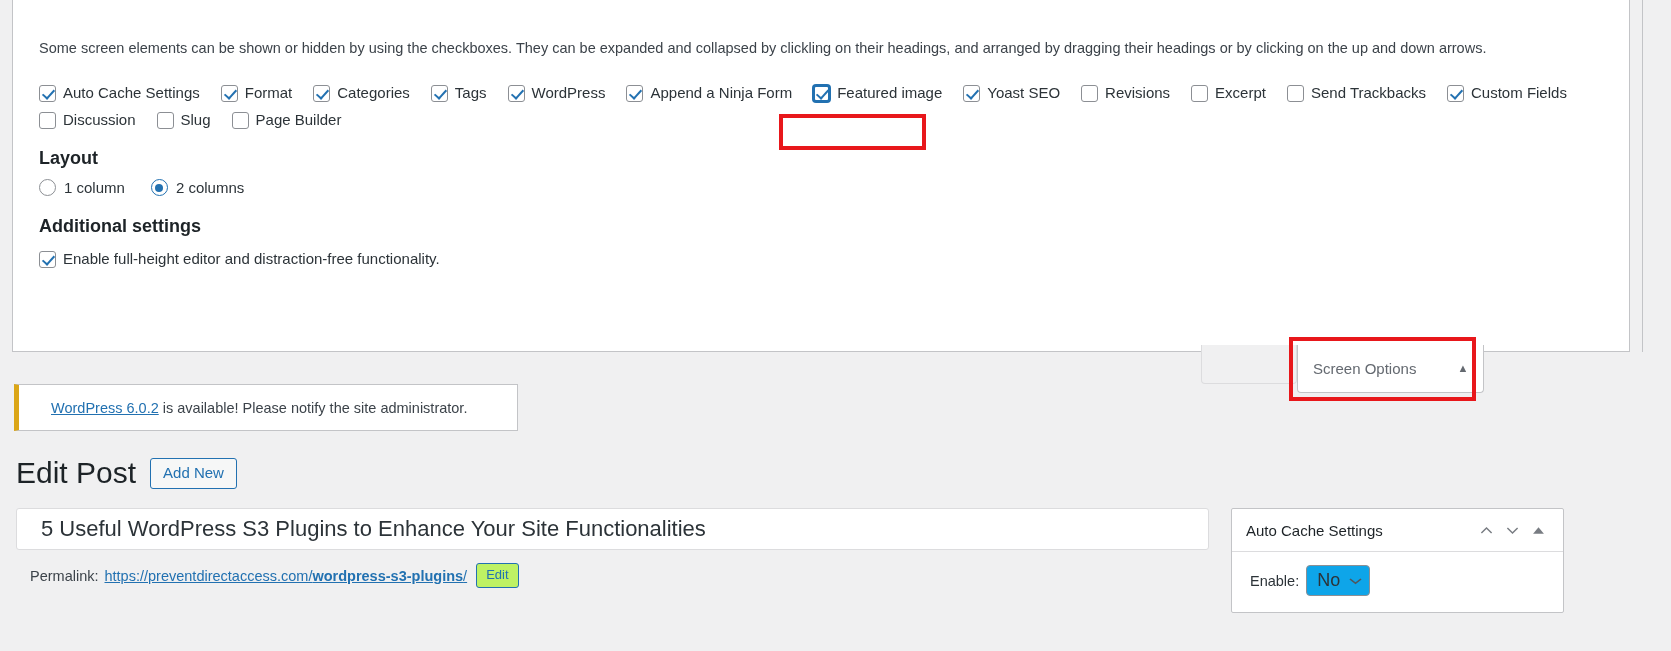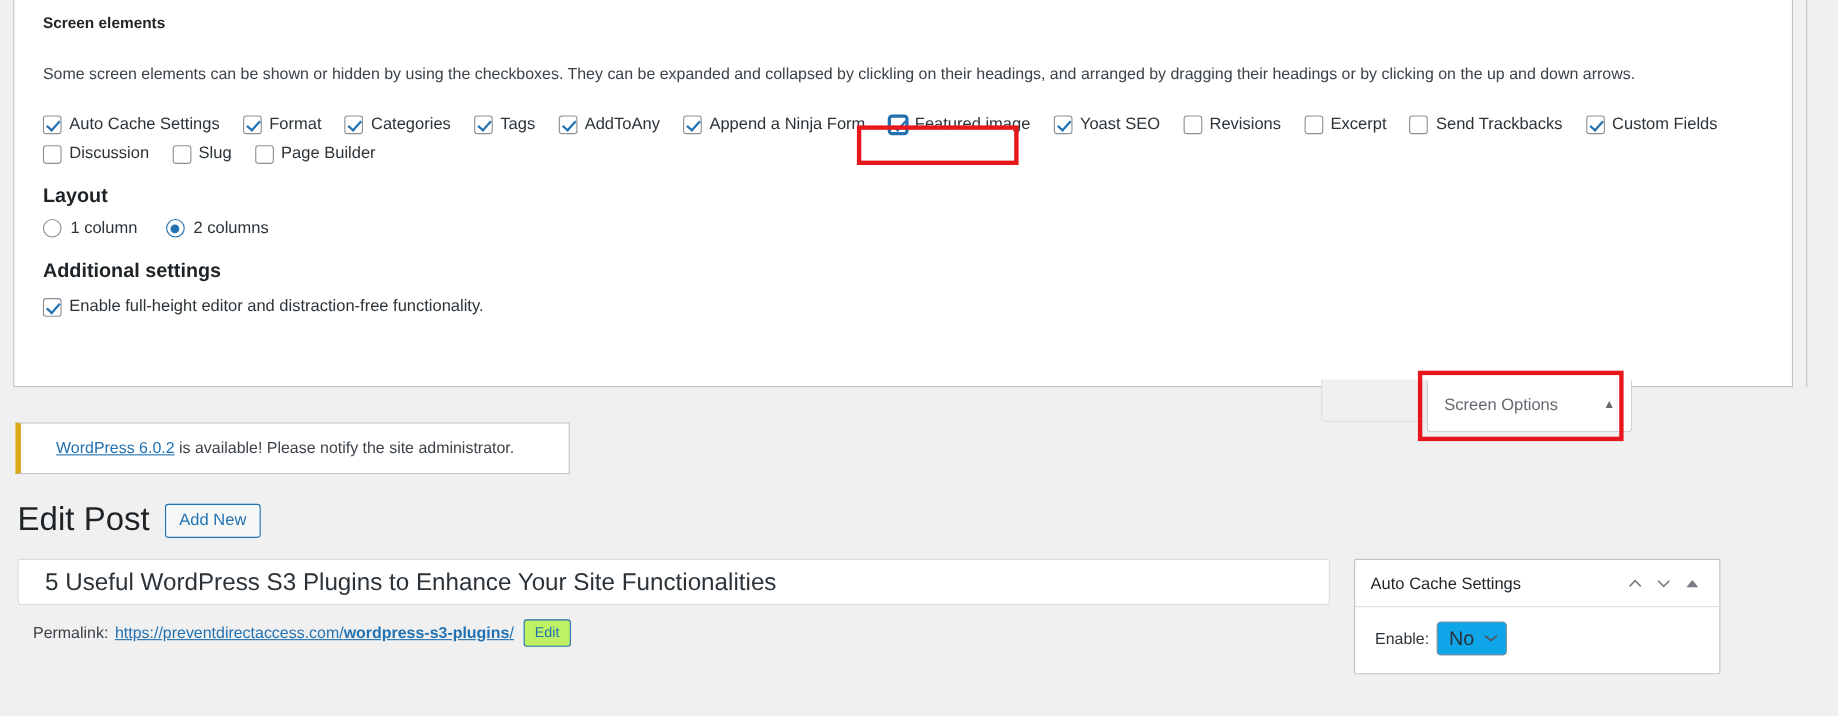--- a/index.html
+++ b/index.html
@@ -267,21 +267,20 @@
     background: #c3c4c7;
   }
 </style>
 </head>
 <body>
 
 <div id="page">
 
   <div class="so-panel">
     <div class="so-inner">
-      <div class="so-legend">Screen elements</div>
       <p class="so-desc">Some screen elements can be shown or hidden by using the checkboxes. They can be expanded and collapsed by clickling on their headings, and arranged by dragging their headings or by clicking on the up and down arrows.</p>
 
       <div class="cb-rows">
         <div class="cb-row" id="row1">
             <label class="cb-item">
               <span class="box checked"></span>
               <span class="cb-label">Auto Cache Settings</span>
             </label>
             <label class="cb-item">
               <span class="box checked"></span>
@@ -290,21 +289,21 @@
             <label class="cb-item">
               <span class="box checked"></span>
               <span class="cb-label">Categories</span>
             </label>
             <label class="cb-item">
               <span class="box checked"></span>
               <span class="cb-label">Tags</span>
             </label>
             <label class="cb-item">
               <span class="box checked"></span>
-              <span class="cb-label">AddToAny</span>
+              <span class="cb-label">WordPress</span>
             </label>
             <label class="cb-item">
               <span class="box checked"></span>
               <span class="cb-label">Append a Ninja Form</span>
             </label>
             <label class="cb-item">
               <span class="box checked focused"></span>
               <span class="cb-label">Featured image</span>
             </label>
             <label class="cb-item">

